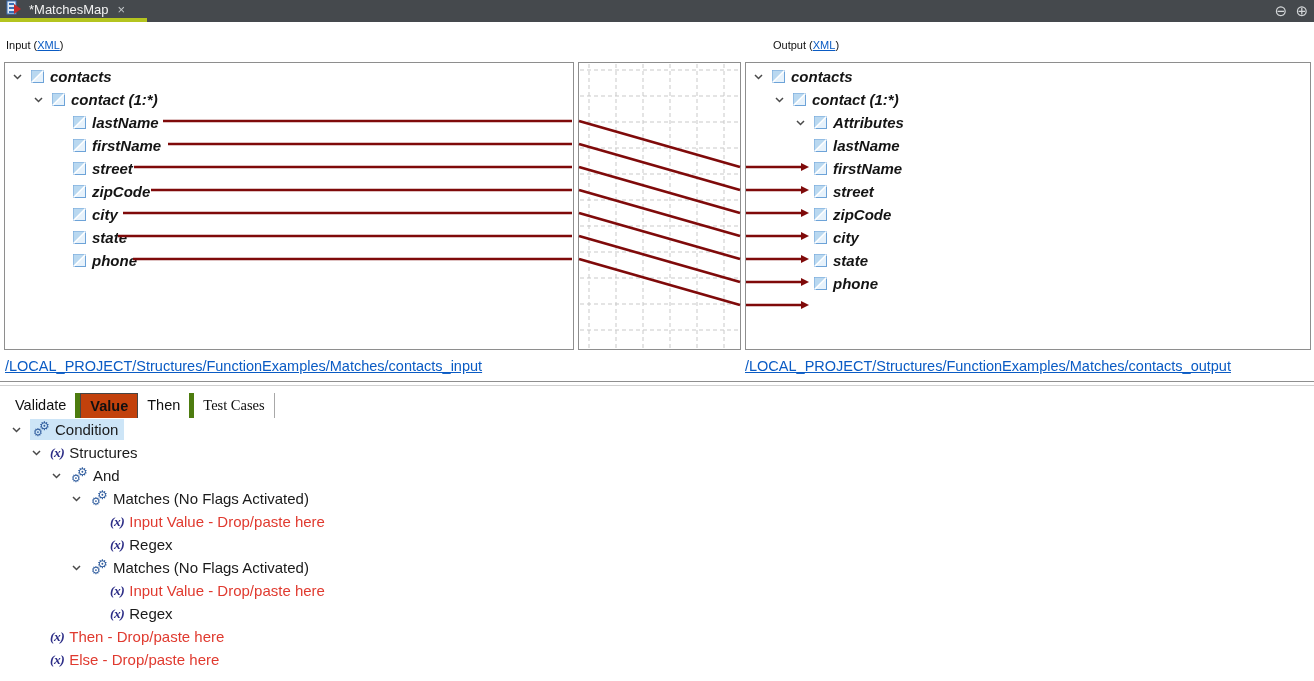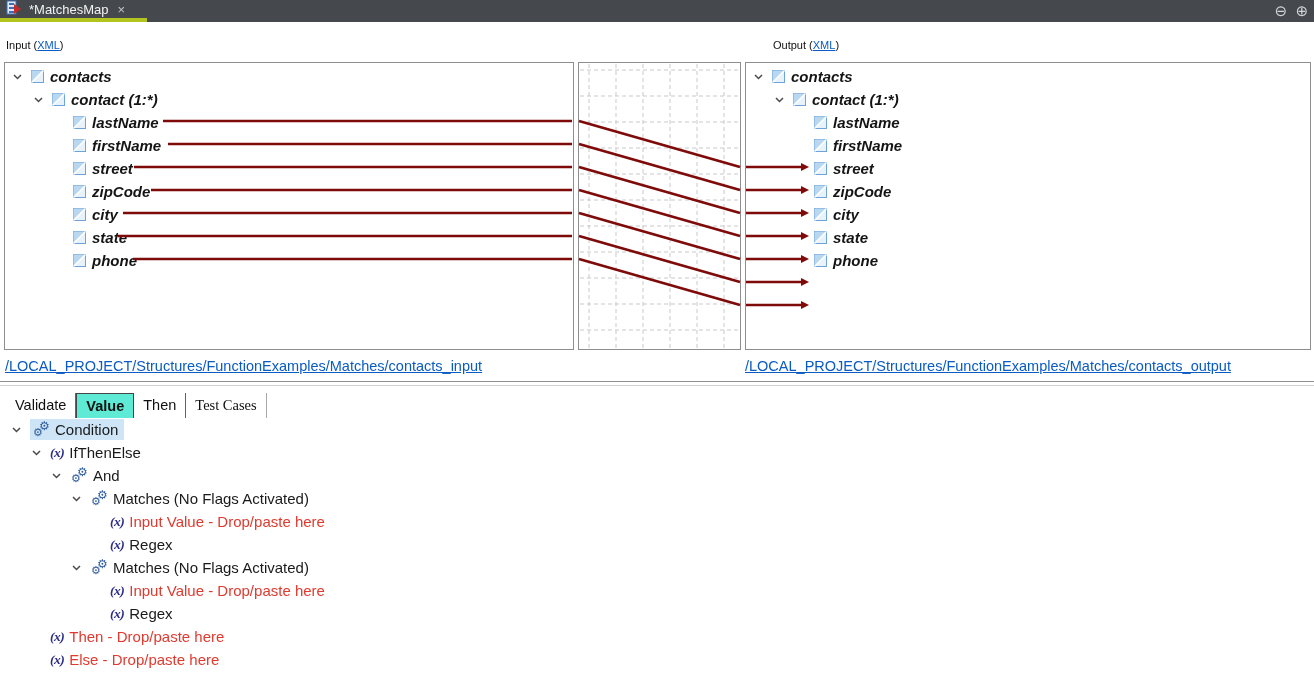--- a/index.html
+++ b/index.html
@@ -34,23 +34,23 @@
   .lvl0{padding-left:6px;} .lvl1{padding-left:27px;} .lvl2{padding-left:48px;}
   .trow .lbl{margin-left:6px;font-size:15px;color:#141414;}
   .maptree .lbl{font-weight:bold;font-style:italic;}
   .hl{display:inline-flex;align-items:center;background:#d8d8d8;padding:2px 4px 2px 2px;}
   .hl .lbl{margin-left:5px;}
   
   .split1{position:absolute;left:0;top:381px;width:1314px;height:1px;background:#8f8f8f;}
   .split2{position:absolute;left:0;top:385px;width:1314px;height:1px;background:#d0d0d0;}
   
   .tabstrip{position:absolute;left:6px;top:393px;display:flex;align-items:stretch;height:25px;font-size:14.5px;}
-  .tab{padding:3px 9px 4px 9px;color:#101010;border-right:1px solid #4d7c0f;display:flex;align-items:center;}
+  .tab{padding:3px 9px 4px 9px;color:#101010;border-right:5px solid #4d7c0f;display:flex;align-items:center;}
   .tab.last{border-right:1px solid #a8a8a8;font-family:Liberation Serif, serif;}
-  .tab.active{font-weight:bold;border:1px solid #454545;border-bottom:none;background:#5eead4;}
+  .tab.active{font-weight:bold;border:1px solid #454545;border-bottom:none;background:#c2410c;}
   
   .functree{position:absolute;left:0;top:418px;}
   .functree .trow{height:23px;}
   .functree .lbl{font-size:15px;color:#1a1a1a;font-weight:normal;font-style:normal;margin-left:5px;}
   .functree .red .lbl{color:#e03a2f;text-align:center;}
   .f0{padding-left:10px;} .f1{padding-left:30px;} .f2{padding-left:50px;} .f3{padding-left:70px;}
   .selwrap{display:inline-flex;align-items:center;background:#cde5f7;padding:2px 6px 2px 2px;}
   
   .fx{font-family:"Liberation Serif",serif;font-style:italic;font-weight:bold;color:#2d2e87;font-size:13.5px;letter-spacing:-0.5px;}
   .gears{position:relative;display:inline-block;width:18px;height:17px;color:#305d9e;}
@@ -218,20 +218,35 @@
         </span>
       <span>
           <svg class="ei" width="13" height="13" viewBox="0 0 13 13">
             <rect x="0.5" y="0.5" width="12" height="12" fill="#e7f2fb" stroke="#6da3d8"></rect>
             <path d="M0.5,0.5 H12.5 L0.5,12.5 Z" fill="#b9d8f0"></path>
             <line x1="0.5" y1="12.5" x2="12.5" y2="0.5" stroke="#ffffff" stroke-width="1.4"></line>
           </svg>
         </span>
       <span class="lbl">contact (1:*)</span>
     </div>
+    <div class="trow lvl2">
+      <span class="chev">
+          <svg width="9" height="6" viewBox="0 0 9 6">
+            <polyline points="1,1 4.5,4.5 8,1" fill="none" stroke="#4a4a4a" stroke-width="1.5"></polyline>
+          </svg>
+        </span>
+      <span>
+          <svg class="ei" width="13" height="13" viewBox="0 0 13 13">
+            <rect x="0.5" y="0.5" width="12" height="12" fill="#e7f2fb" stroke="#6da3d8"></rect>
+            <path d="M0.5,0.5 H12.5 L0.5,12.5 Z" fill="#b9d8f0"></path>
+            <line x1="0.5" y1="12.5" x2="12.5" y2="0.5" stroke="#ffffff" stroke-width="1.4"></line>
+          </svg>
+        </span>
+      <span class="lbl">Attributes</span>
+    </div>
     <div class="trow" style="padding-left:68px;">
       <span>
           <svg class="ei" width="13" height="13" viewBox="0 0 13 13">
             <rect x="0.5" y="0.5" width="12" height="12" fill="#e7f2fb" stroke="#6da3d8"></rect>
             <path d="M0.5,0.5 H12.5 L0.5,12.5 Z" fill="#b9d8f0"></path>
             <line x1="0.5" y1="12.5" x2="12.5" y2="0.5" stroke="#ffffff" stroke-width="1.4"></line>
           </svg>
         </span>
       <span class="lbl">lastName</span>
     </div>
@@ -326,21 +341,21 @@
       <span class="lbl">Condition</span>
     </span>
   </div>
   <div class="trow f1">
     <span class="chev">
         <svg width="9" height="6" viewBox="0 0 9 6">
           <polyline points="1,1 4.5,4.5 8,1" fill="none" stroke="#4a4a4a" stroke-width="1.5"></polyline>
         </svg>
       </span>
     <span class="fx">(x)</span>
-    <span class="lbl">IfThenElse</span>
+    <span class="lbl">Structures</span>
   </div>
   <div class="trow f2">
     <span class="chev">
         <svg width="9" height="6" viewBox="0 0 9 6">
           <polyline points="1,1 4.5,4.5 8,1" fill="none" stroke="#4a4a4a" stroke-width="1.5"></polyline>
         </svg>
       </span>
     <span class="gears">
         <i class="g1">⚙</i>
         <i class="g2">⚙</i>

